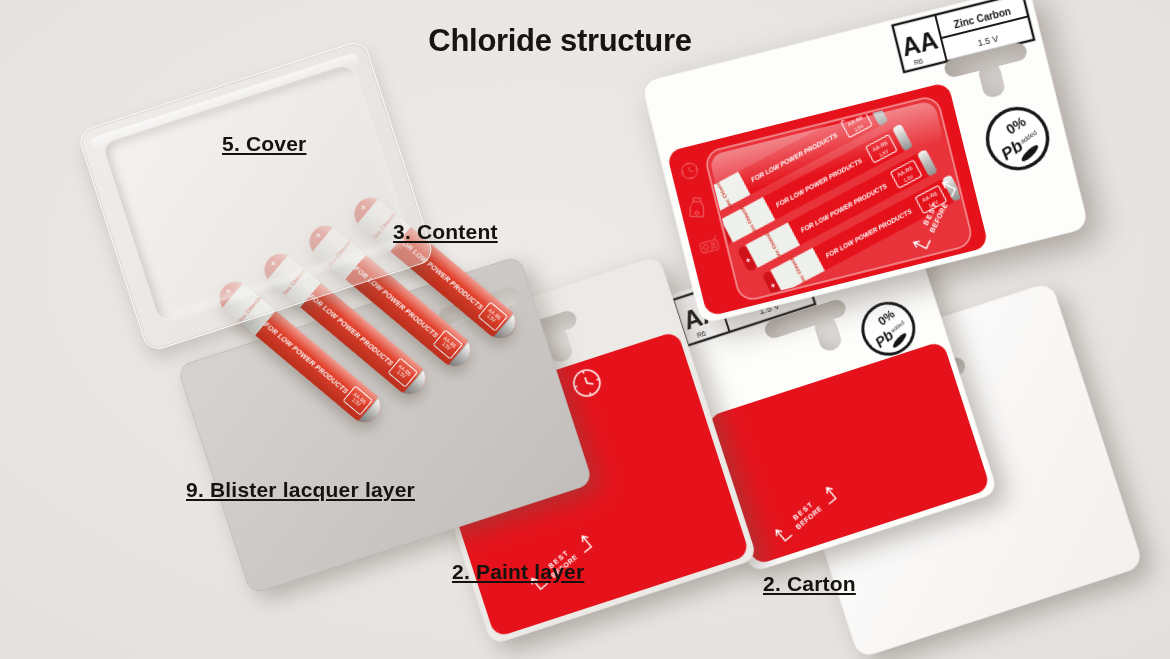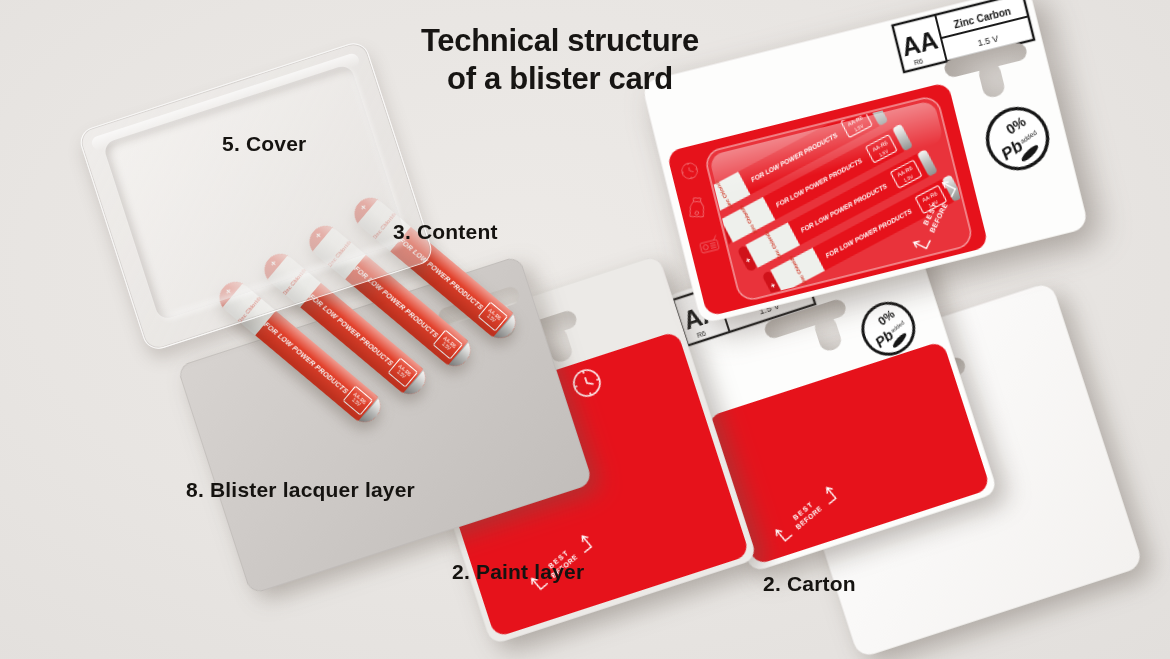--- a/index.html
+++ b/index.html
@@ -6,21 +6,21 @@
   .stage{
     position:relative;width:1170px;height:659px;overflow:hidden;
     background:radial-gradient(ellipse at 45% 40%, #edeae7 0%, #e8e5e2 55%, #e2dfdc 100%);
     font-family:"Liberation Sans", sans-serif;
   }
   .title{
     position:absolute;left:350px;top:22px;width:420px;text-align:center;
     font-size:31px;line-height:1.24;font-weight:bold;color:#171513;z-index:30;letter-spacing:-.3px;
   }
   .layer-label{
-    position:absolute;font-size:21px;font-weight:bold;color:#151310;z-index:30;letter-spacing:.2px;white-space:nowrap;
+    position:absolute;font-size:21px;font-weight:bold;color:#151310;z-index:30;letter-spacing:.2px;white-space:nowrap;text-decoration:underline;
   }
   #label-cover{left:222px;top:132px;}
   #label-content{left:393px;top:220px;}
   #label-lacquer{left:186px;top:478px;}
   #label-paint{left:452px;top:560px;}
   #label-carton{left:763px;top:572px;}
 
   .card-svg{position:absolute;overflow:visible;}
   .card-svg text{font-family:"Liberation Sans", sans-serif;}
   #carton-svg {left:805px;top:320px;transform:rotate(-18deg);z-index:2;filter:drop-shadow(8px 12px 12px rgba(100,90,80,.40));}
@@ -69,22 +69,21 @@
     position:absolute;left:10px;top:9px;right:10px;height:14px;border-radius:10px;
     background:linear-gradient(to bottom, rgba(255,255,255,.65), rgba(255,255,255,0));
   }
 </style>
 </head>
 <body>
 
 <div class="stage">
 
   <div class="title">
-    <div>Technical structure</div>
-    <div>of a blister card</div>
+    <div>Chloride structure</div>
   </div>
 
   <svg id="carton-svg" class="card-svg" width="300" height="300" viewBox="0 0 300 300">
     <defs>
       <mask id="m-carton">
         <rect x="0" y="0" width="300" height="300" rx="16" fill="#fff"></rect>
         <rect x="108" y="43" width="84" height="18" rx="9" fill="#000"></rect>
         <rect x="156" y="56" width="22" height="34" rx="10" fill="#000"></rect>
       </mask>
       <linearGradient id="g-carton" x1="0" y1="0" x2="1" y2="1">
@@ -391,17 +390,17 @@
         <text x="6" y="-7" font-size="14" font-weight="bold" text-anchor="middle" fill="#161616">0%</text>
         <text x="-11" y="12" font-size="17" font-weight="bold" font-style="italic" text-anchor="middle" fill="#161616">Pb</text>
         <text x="10" y="7" font-size="6.5" text-anchor="middle" fill="#161616">added</text>
         <ellipse cx="2" cy="19" rx="11" ry="3.5" fill="#161616" transform="rotate(-10 2 19)"></ellipse>
       </g>
     </g>
   </svg>
 
   <div class="layer-label" id="label-cover">5. Cover</div>
   <div class="layer-label" id="label-content">3. Content</div>
-  <div class="layer-label" id="label-lacquer">8. Blister lacquer layer</div>
+  <div class="layer-label" id="label-lacquer">9. Blister lacquer layer</div>
   <div class="layer-label" id="label-paint">2. Paint layer</div>
   <div class="layer-label" id="label-carton">2. Carton</div>
 
 </div>
 
 </body></html>

